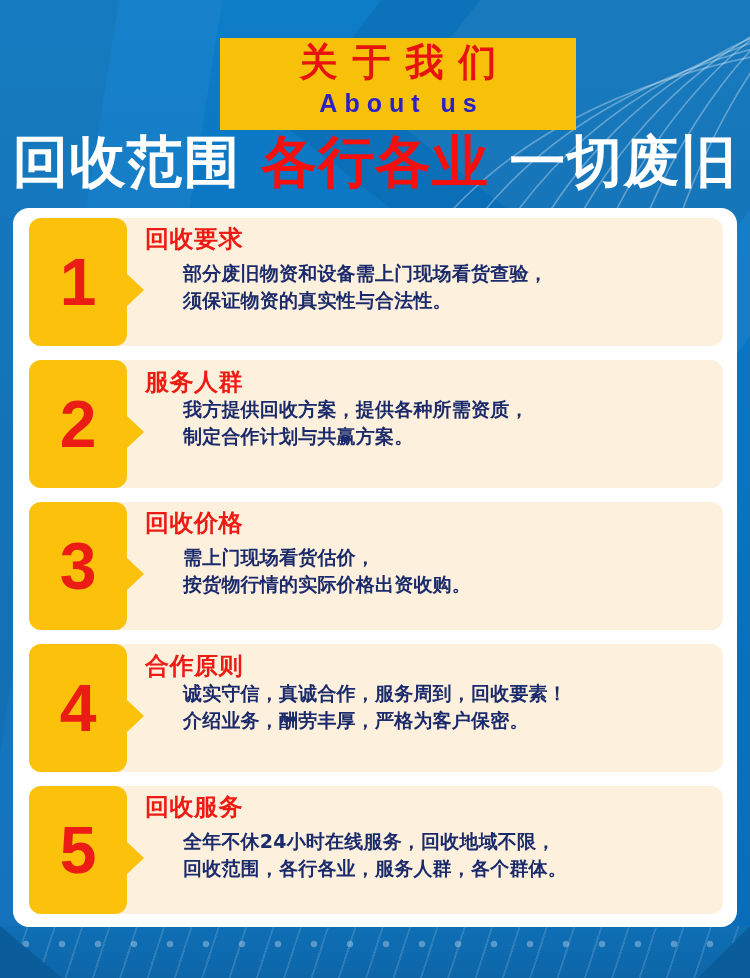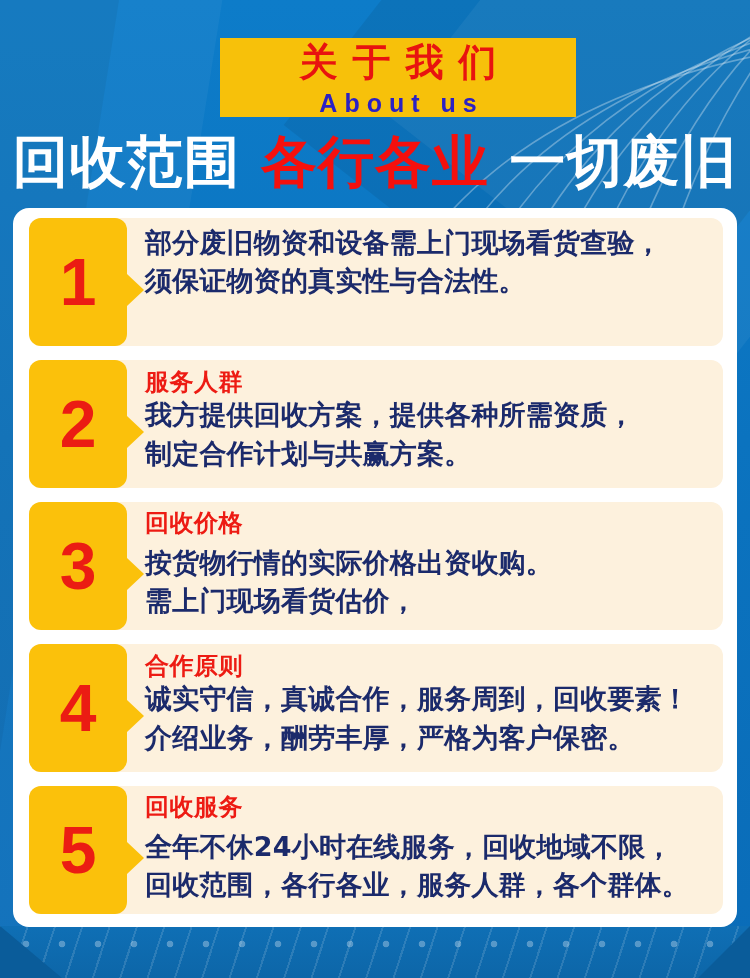--- a/index.html
+++ b/index.html
@@ -68,21 +68,21 @@
     border-top:52px solid transparent;
   }
   .band-corner-r{
     position:absolute;right:0;bottom:0;width:0;height:0;
     border-right:52px solid #0a5c9a;
     border-top:52px solid transparent;
   }
 
   
   .title-banner{
-    position:absolute;left:220px;top:38px;width:356px;height:79px;
+    position:absolute;left:220px;top:38px;width:356px;height:92px;
     background:#f7c10a;
     z-index:5;
     overflow:hidden;
   }
   .title-cn{
     position:absolute;left:0;right:0;top:4px;
     text-align:center;
     color:#e8130f;
     font-size:38px;font-weight:bold;
     letter-spacing:15px;
@@ -168,25 +168,26 @@
   .card-title{
     color:#ed1b13;
     font-size:24px;font-weight:bold;
     font-family:"DejaVu Sans","Liberation Sans",sans-serif;
     line-height:1.25;
     letter-spacing:.5px;
     white-space:nowrap;
   }
   .card-line{
     color:#1b2a6b;
-    font-size:27px;font-weight:bold;
+    font-size:19px;font-weight:bold;
     font-family:"DejaVu Sans","Liberation Sans",sans-serif;
     line-height:1.42;
     letter-spacing:.2px;
     white-space:nowrap;
+    margin-left:38px;
   }
   
   .card.tight .card-title{line-height:1.05;margin-bottom:1px;}
   .card.tight .card-text{top:10px;}
   .card.loose .card-text{top:6px;}
   .card.loose .card-title{margin-bottom:6px;}
 </style>
 </head>
 <body>
 
@@ -226,20 +227,21 @@
   <div class="panel">
     <div class="cards">
 
       <div class="card loose">
         <div class="card-body"></div>
         <div class="badge">
           <div class="badge-num">1</div>
         </div>
         <div class="arrow"></div>
         <div class="card-text">
+          <div class="card-title">回收要求</div>
           <div class="card-line">部分废旧物资和设备需上门现场看货查验，</div>
           <div class="card-line">须保证物资的真实性与合法性。</div>
         </div>
       </div>
 
       <div class="card tight">
         <div class="card-body"></div>
         <div class="badge">
           <div class="badge-num">2</div>
         </div>
@@ -252,22 +254,22 @@
       </div>
 
       <div class="card loose">
         <div class="card-body"></div>
         <div class="badge">
           <div class="badge-num">3</div>
         </div>
         <div class="arrow"></div>
         <div class="card-text">
           <div class="card-title">回收价格</div>
+          <div class="card-line">需上门现场看货估价，</div>
           <div class="card-line">按货物行情的实际价格出资收购。</div>
-          <div class="card-line">需上门现场看货估价，</div>
         </div>
       </div>
 
       <div class="card tight">
         <div class="card-body"></div>
         <div class="badge">
           <div class="badge-num">4</div>
         </div>
         <div class="arrow"></div>
         <div class="card-text">

